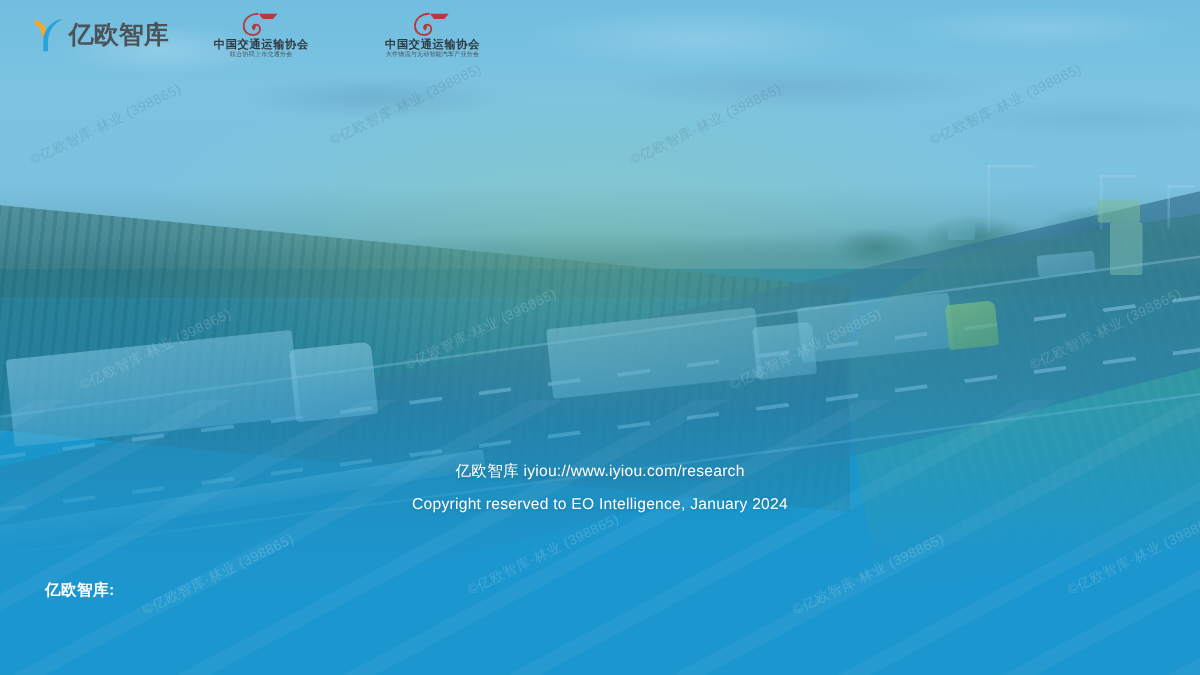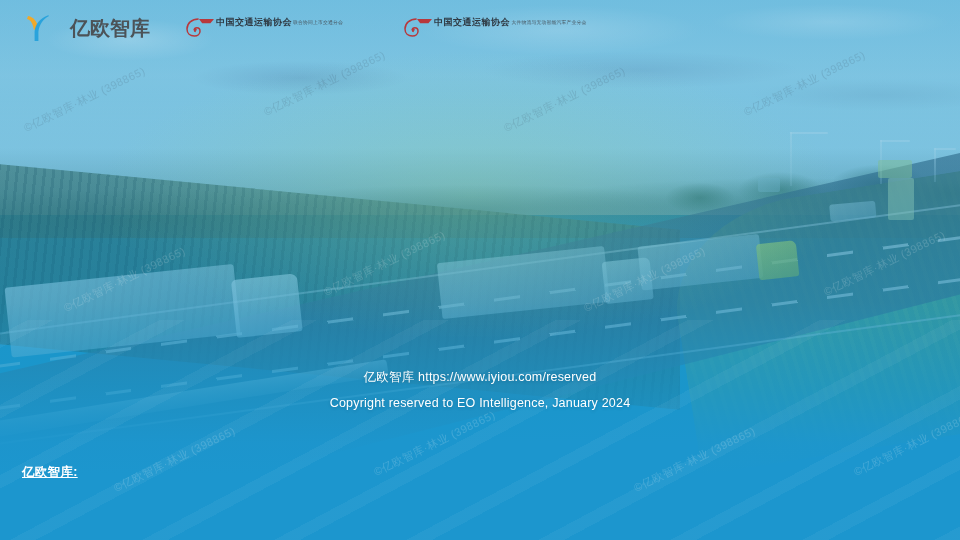--- a/index.html
+++ b/index.html
@@ -292,35 +292,35 @@
     width: 960px; height: 56px;
     display: flex;
     align-items: center;
     padding-left: 26px;
     box-sizing: border-box;
   }
 
   .eo-logo {
     display: flex;
     align-items: center;
-    gap: 18px;
+    gap: 3px;
   }
   .eo-mark { width: 26px; height: 30px; display: block; }
   .eo-word {
     font-size: 20px;
     font-weight: 700;
     color: #4c5358;
     letter-spacing: 0px;
     line-height: 1;
   }
 
   .assoc {
     display: flex;
-    flex-direction: row;
-    align-items: flex-start;
+    flex-direction: column;
+    align-items: center;
     line-height: 1;
   }
   .assoc-1 { margin-left: 36px; }
   .assoc-2 { margin-left: 60px; }
   .assoc-mark { width: 30px; height: 19px; display: block; margin-bottom: 2px; }
   .assoc-name {
     font-size: 9px;
     font-weight: 700;
     color: #2f3a44;
     letter-spacing: .5px;
@@ -360,23 +360,22 @@
   .meta-line {
     font-size: 12.5px;
     line-height: 26px;
     letter-spacing: .2px;
     text-shadow: 0 1px 3px rgba(16,64,92,.26);
   }
 
   
   .tagline {
     position: absolute;
-    left: 22px; top: 462px;
+    left: 36px; top: 462px;
     color: #ffffff;
-    text-decoration: underline;
   }
   .tag-head {
     font-size: 12.5px;
     font-weight: 700;
     line-height: 21px;
     letter-spacing: .3px;
   }
   .tag-sub {
     font-size: 12px;
     font-weight: 400;
@@ -479,21 +478,21 @@
         <circle cx="9.2" cy="11.6" r="1.5" fill="#b8383c"></circle>
       </svg>
       <span class="assoc-name">中国交通运输协会</span>
       <span class="assoc-sub">大件物流与无动智能汽车产业分会</span>
     </div>
 
   </div>
 
 
   <div class="meta">
-    <div class="meta-line">亿欧智库 https://www.iyiou.com/reserved</div>
+    <div class="meta-line">亿欧智库 iyiou://www.iyiou.com/research</div>
     <div class="meta-line">Copyright reserved to EO Intelligence, January 2024</div>
   </div>
 
   <div class="tagline">
     <div class="tag-head">亿欧智库:</div>
   </div>
 
 </div>
 
 </body></html>

